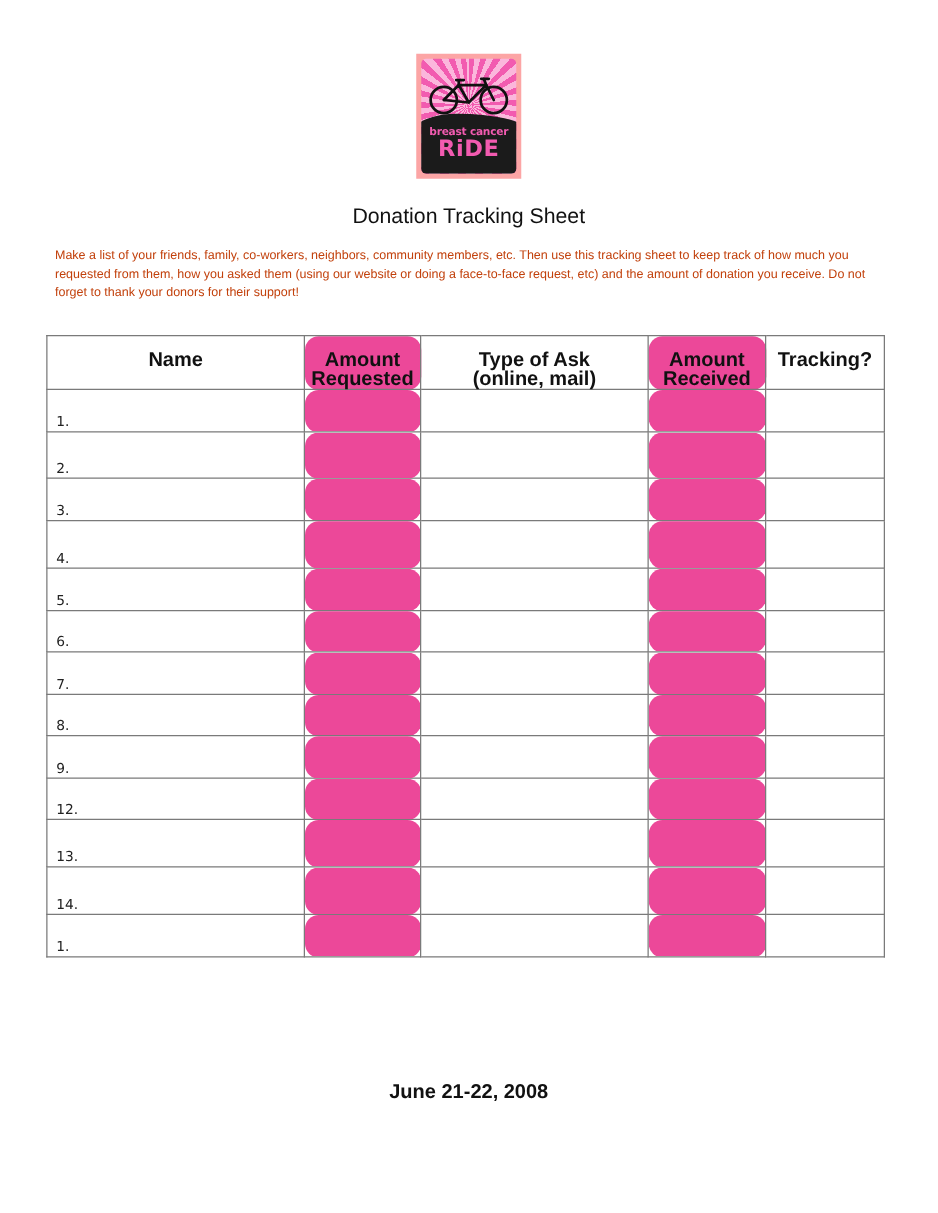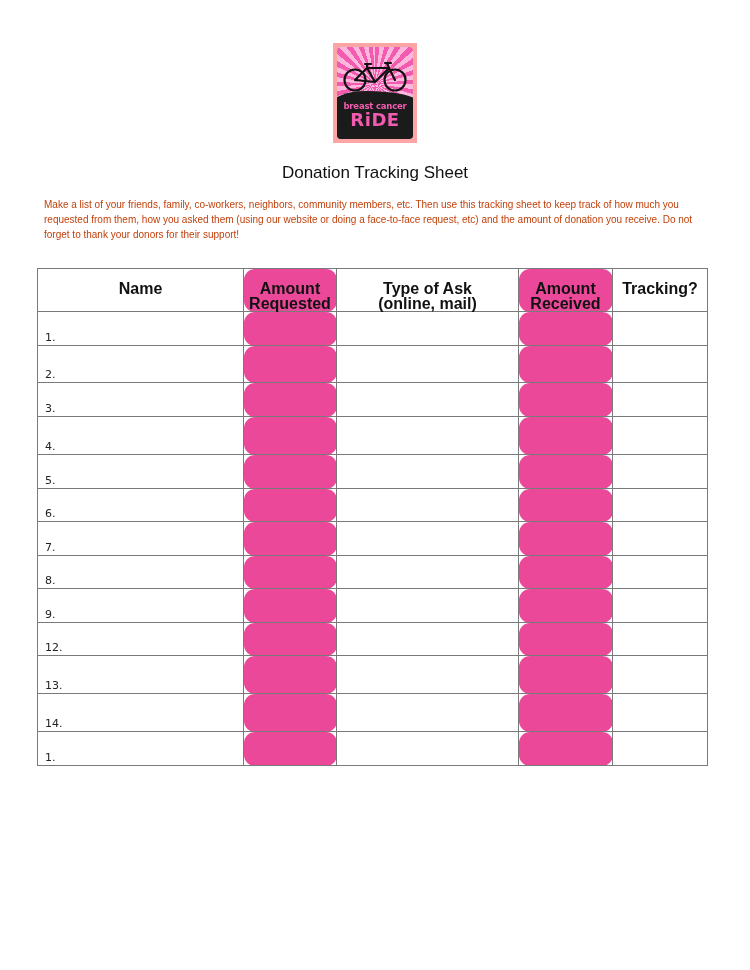--- a/index.html
+++ b/index.html
@@ -216,13 +216,14 @@
         </td>
         <td class="shaded"></td>
         <td></td>
         <td class="shaded"></td>
         <td></td>
       </tr>
     </tbody>
 </table>
 
 <div class="footer">
+  <div>June 21-22, 2008</div>
 </div>
 
 </body></html>

